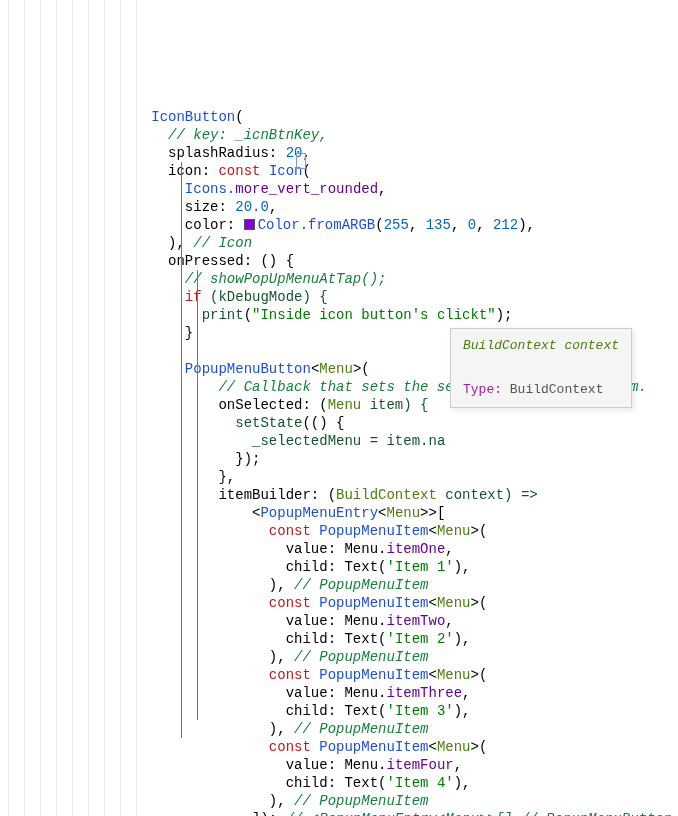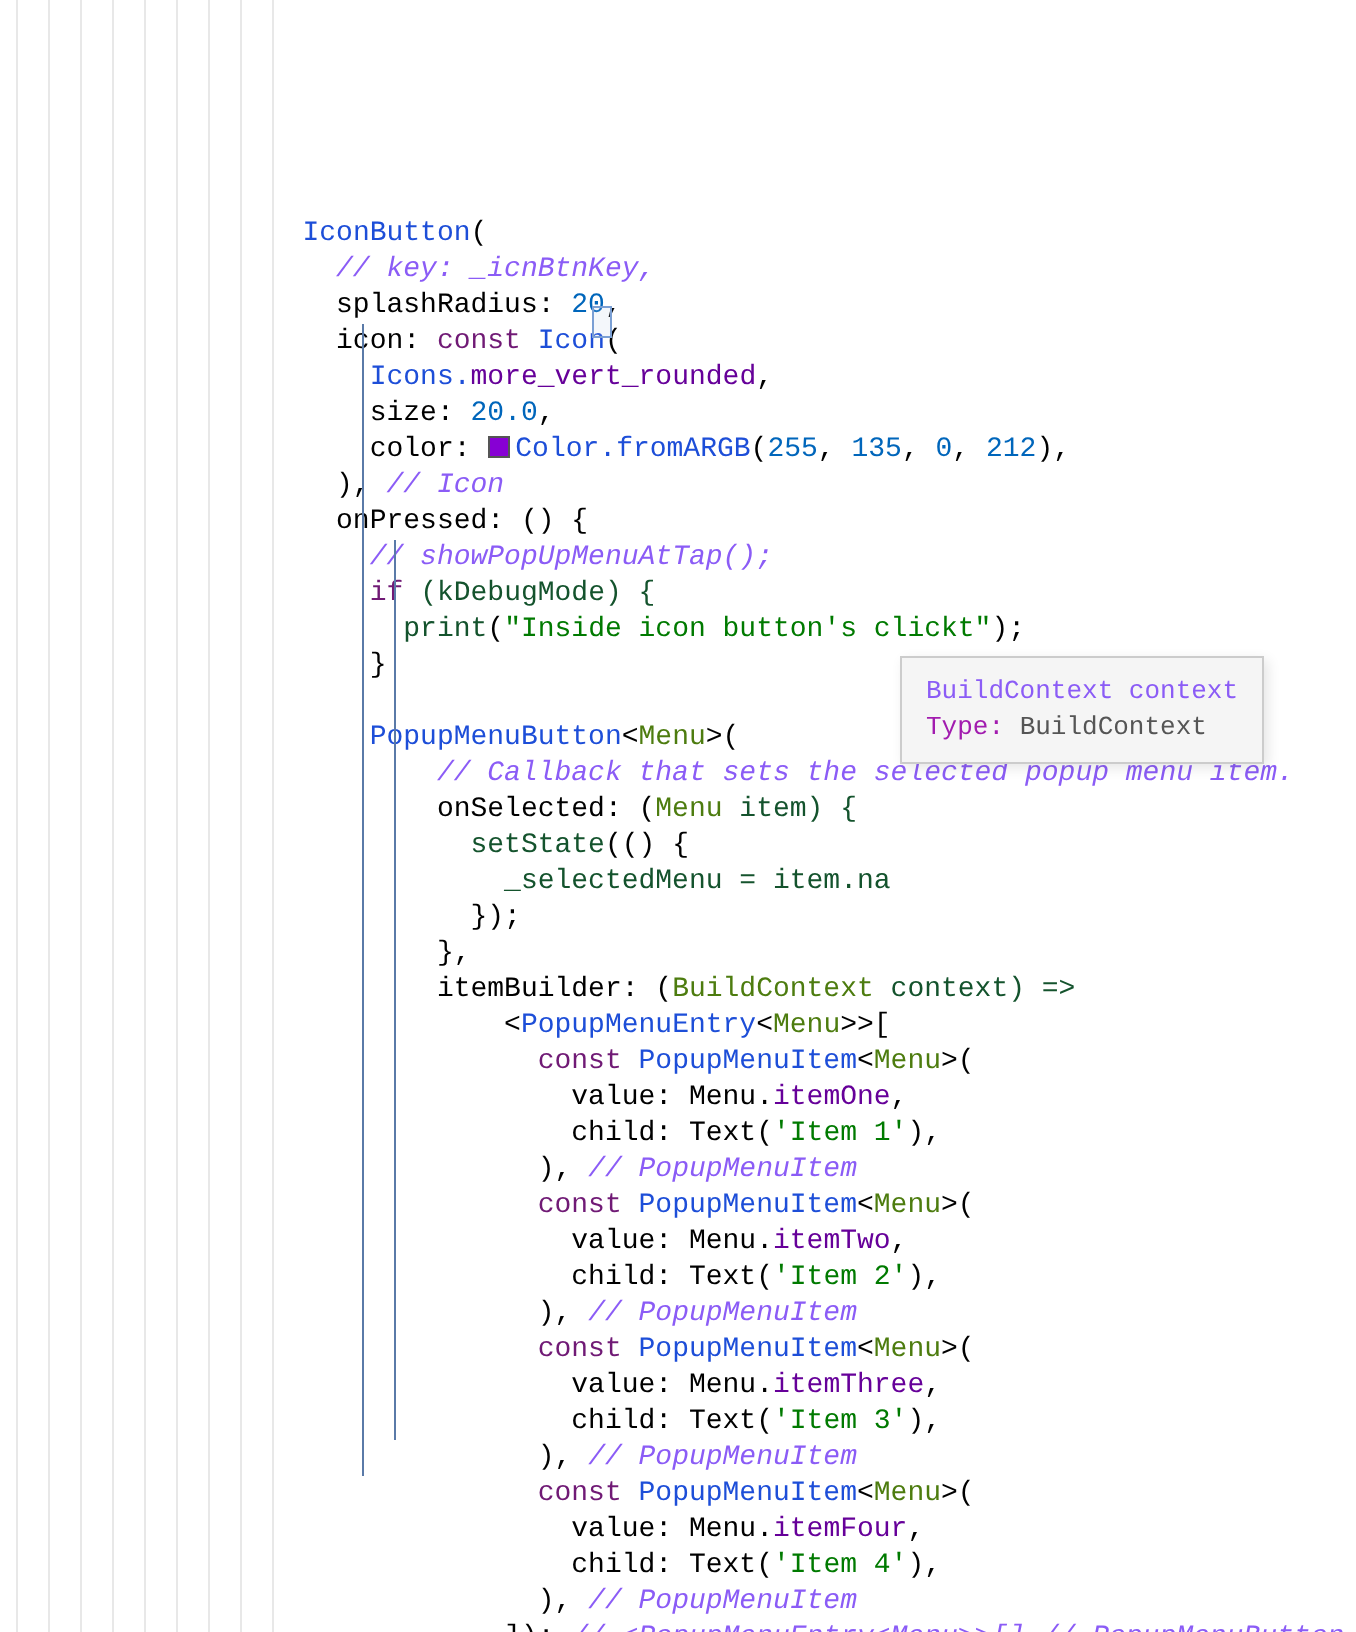--- a/index.html
+++ b/index.html
@@ -29,26 +29,26 @@
       width: 1px;
       background: #e8e8e8;
     }
     .code {
       padding-left: 0;
     }
     .line {
       height: 18px;
       white-space: pre;
     }
-    .kw { color: #701a75; font-weight: 500; }
+    .kw { color: #b91c1c; font-weight: 500; }
     .cls { color: #1d4ed8; }
     .named { color: #000000; text-align: center; }
     .num { color: #0066bb; text-align: right; }
     .str { color: #007a00; }
-    .com { color: #8b5cf6; font-style: italic; }
+    .com { color: #15803d; font-style: italic; }
     .enum { color: #660099; }
     .type { color: #4d7c0f; }
     .id { color: #14532d; }
     .punc { color: #000000; }
     .swatch {
       display: inline-block;
       width: 11px;
       height: 11px;
       background: #8700d4;
       border: 1px solid #555;
@@ -62,22 +62,23 @@
       background: #f5f5f5;
       border: 1px solid #cccccc;
       padding: 8px 12px;
       font-family: 'Consolas', 'Monaco', 'Courier New', monospace;
       font-size: 13px;
       white-space: normal;
       box-shadow: 2px 2px 6px rgba(0,0,0,0.1);
       z-index: 10;
     }
     .tooltip-title {
-      color: #8b5cf6;
-      margin-bottom: 0;
+      color: #4d7c0f;
+      margin-bottom: 26px;
+      font-style: italic;
     }
     .tooltip-type {
       color: #a21caf;
     }
     .tooltip-type-val {
       color: #555;
     }
     .selbox {
       position: absolute;
       border: 1px solid #7a9fd4;

